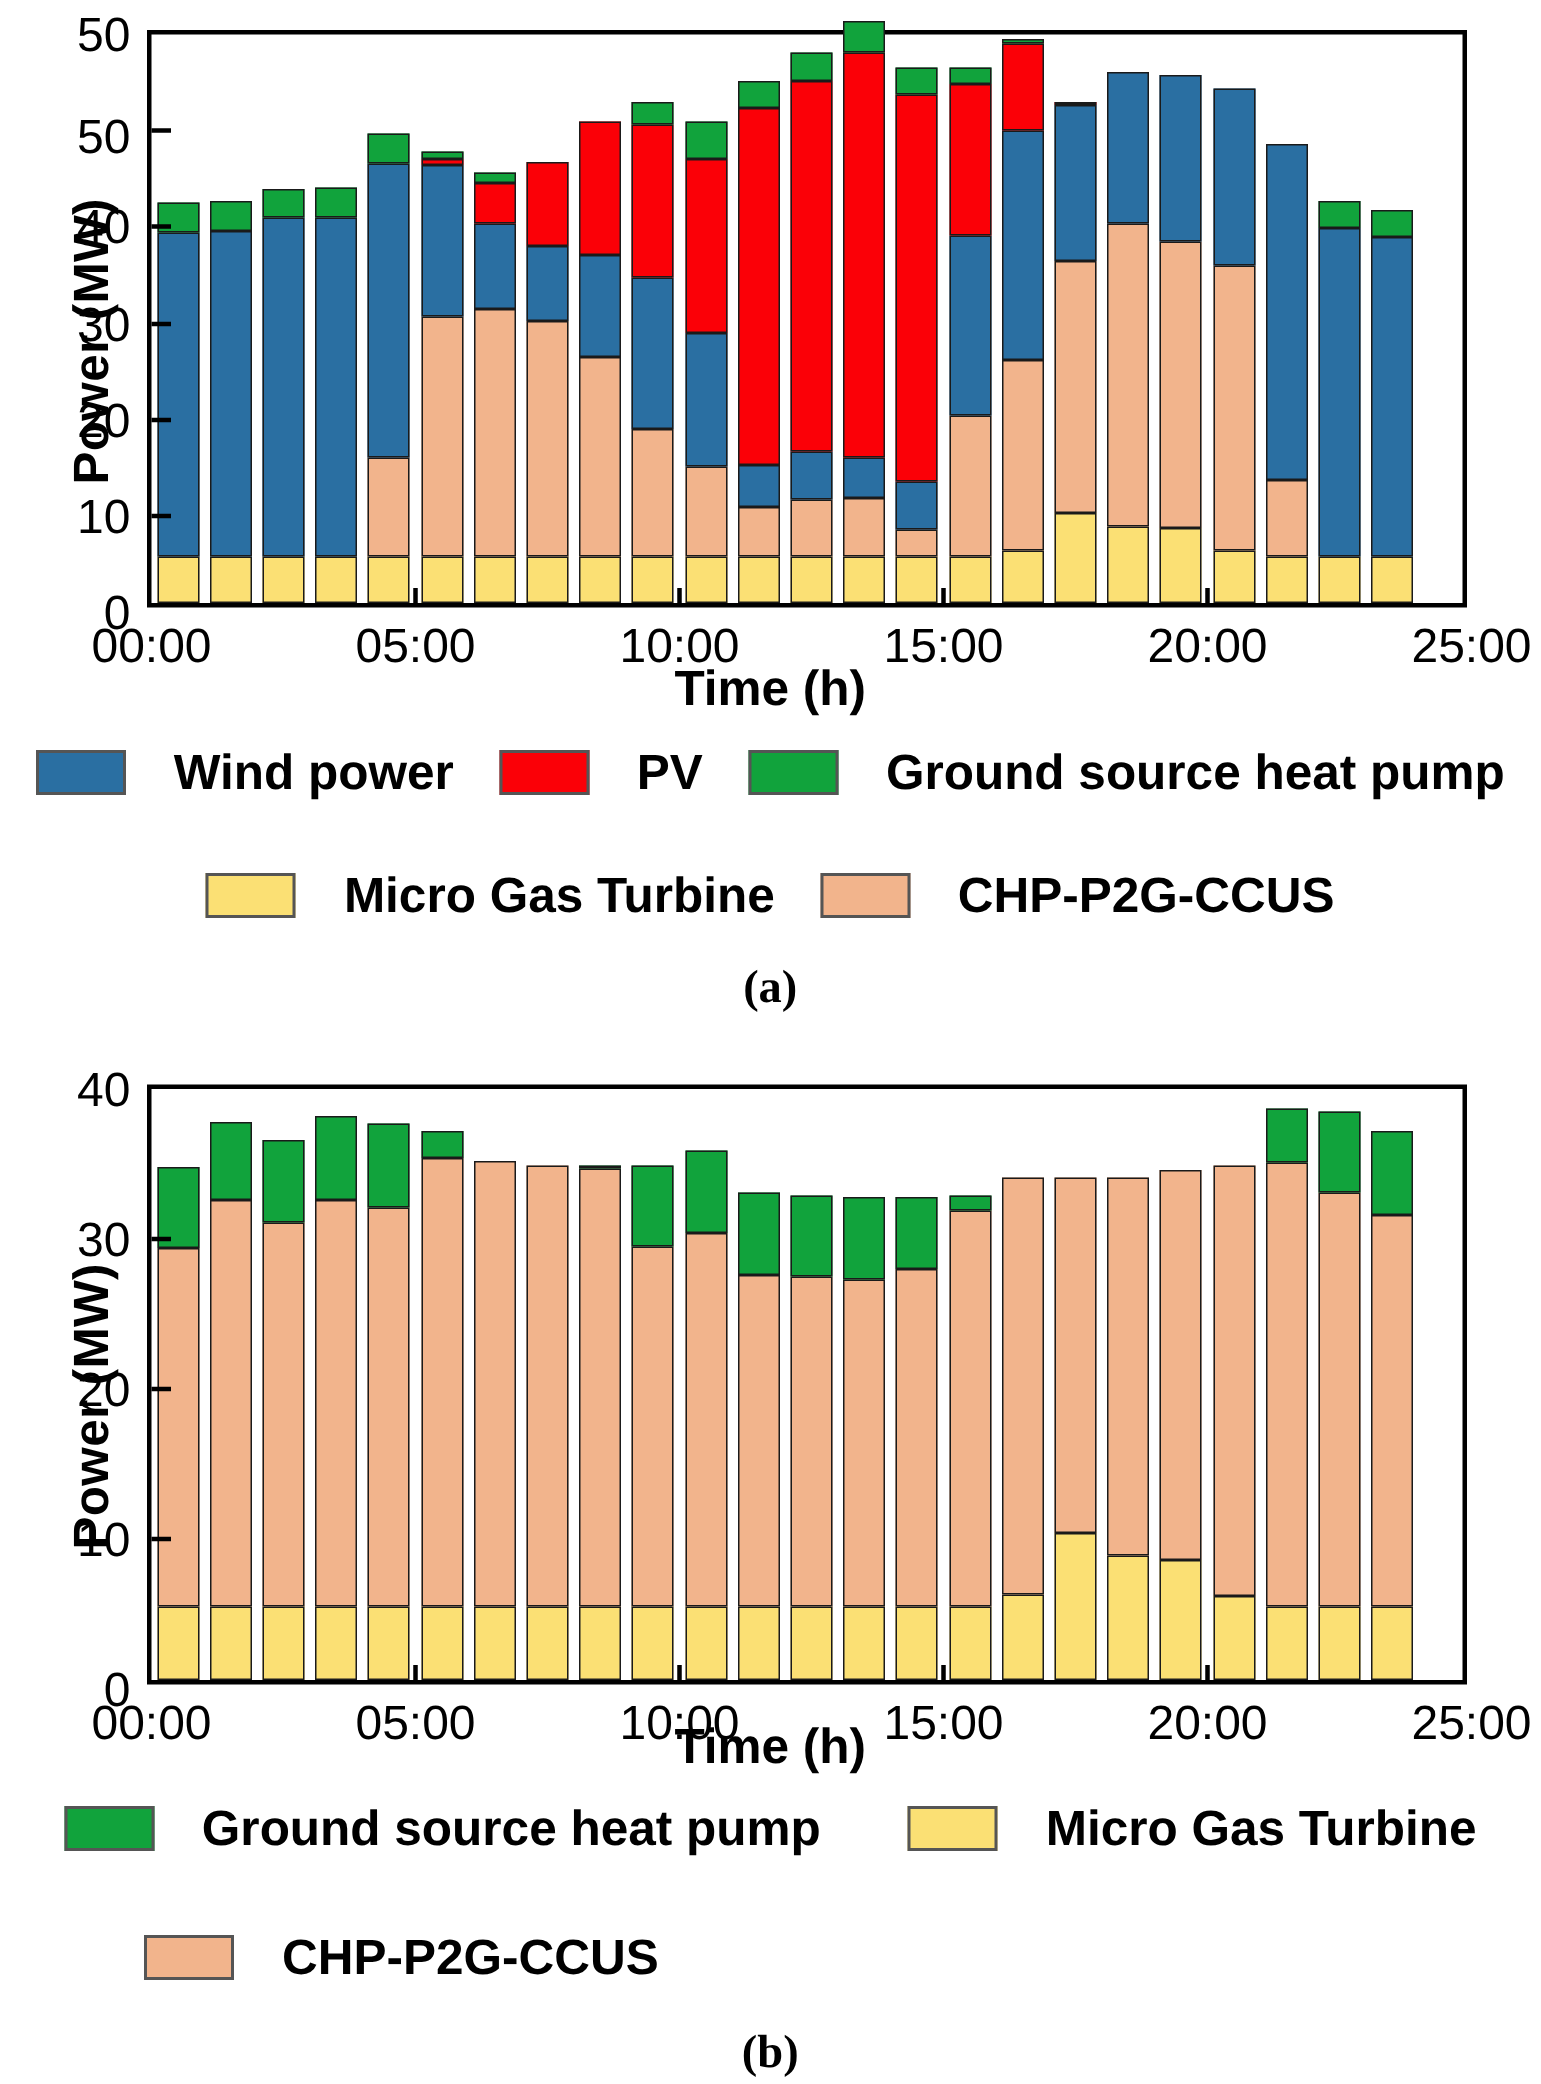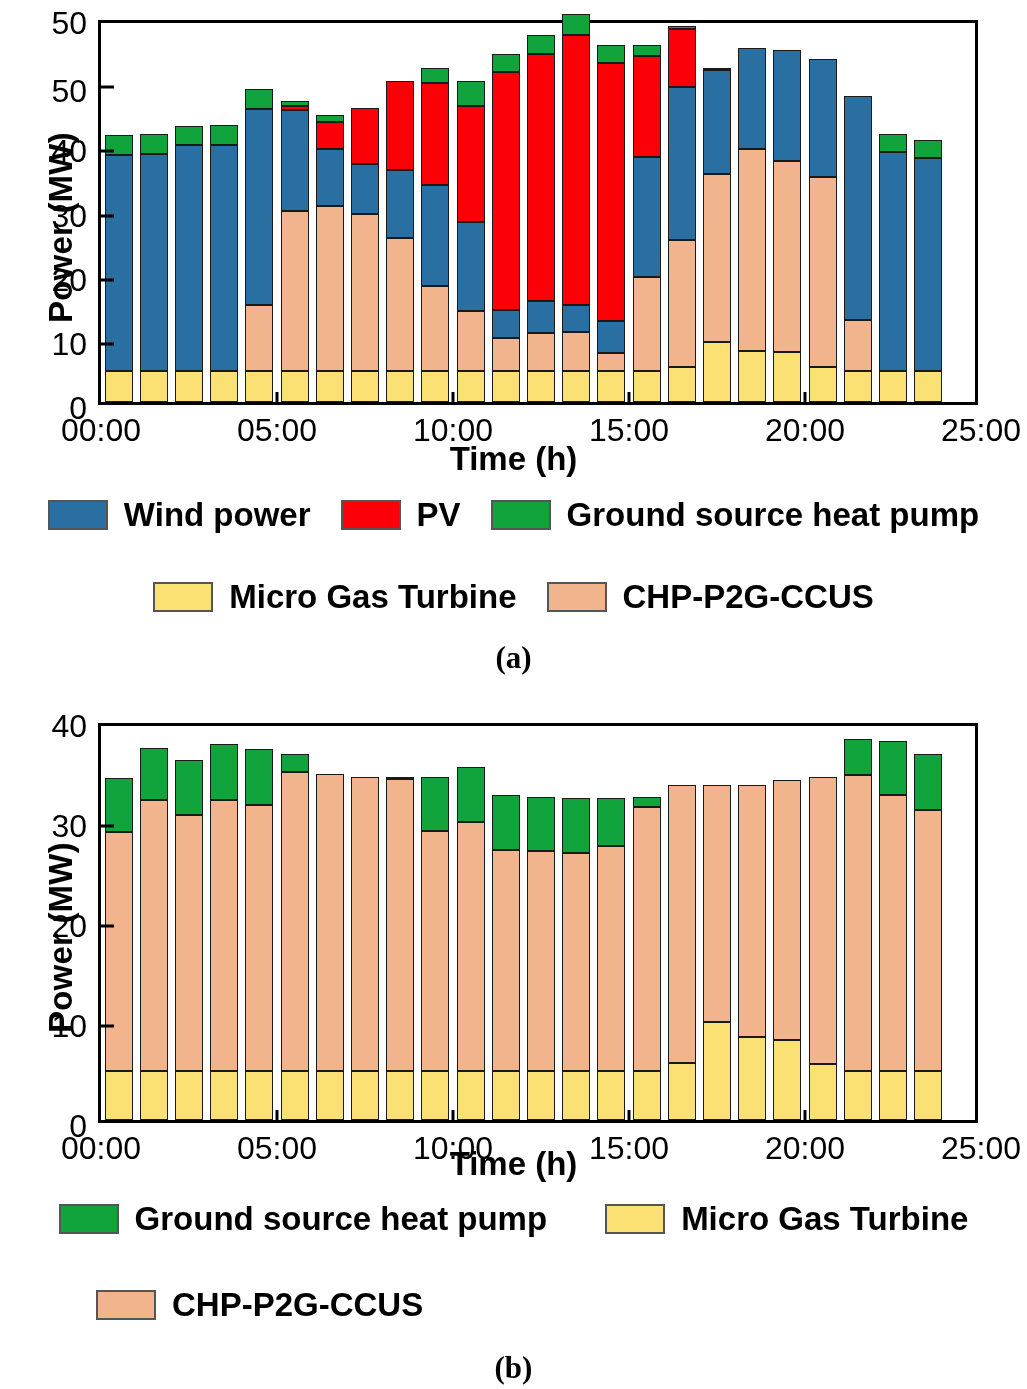--- a/index.html
+++ b/index.html
@@ -59,21 +59,21 @@
 
   
   .bars{position:absolute;left:0;top:0;right:0;bottom:0;}
   .bar{position:absolute;bottom:0;}
   .seg{position:absolute;left:0;width:100%;box-sizing:border-box;
        border:1.5px solid #1a1a1a;}
 
   
   .legend{position:absolute;left:0;width:1027px;}
   .legrow{display:flex;align-items:center;justify-content:center;gap:0;}
-  .legitem{display:flex;align-items:center;}
+  .legitem{display:flex;align-items:center;gap:16px;}
   .swatch{
     width:60px;height:30px;border:2px solid #555;box-sizing:border-box;
     flex:0 0 auto;
   }
   .legtext{font-size:33px;font-weight:700;white-space:nowrap;}
   .caption{
     position:absolute;width:1027px;text-align:center;
     font-size:31px;font-weight:700;font-family:"Liberation Serif",serif;
   }
 </style>

